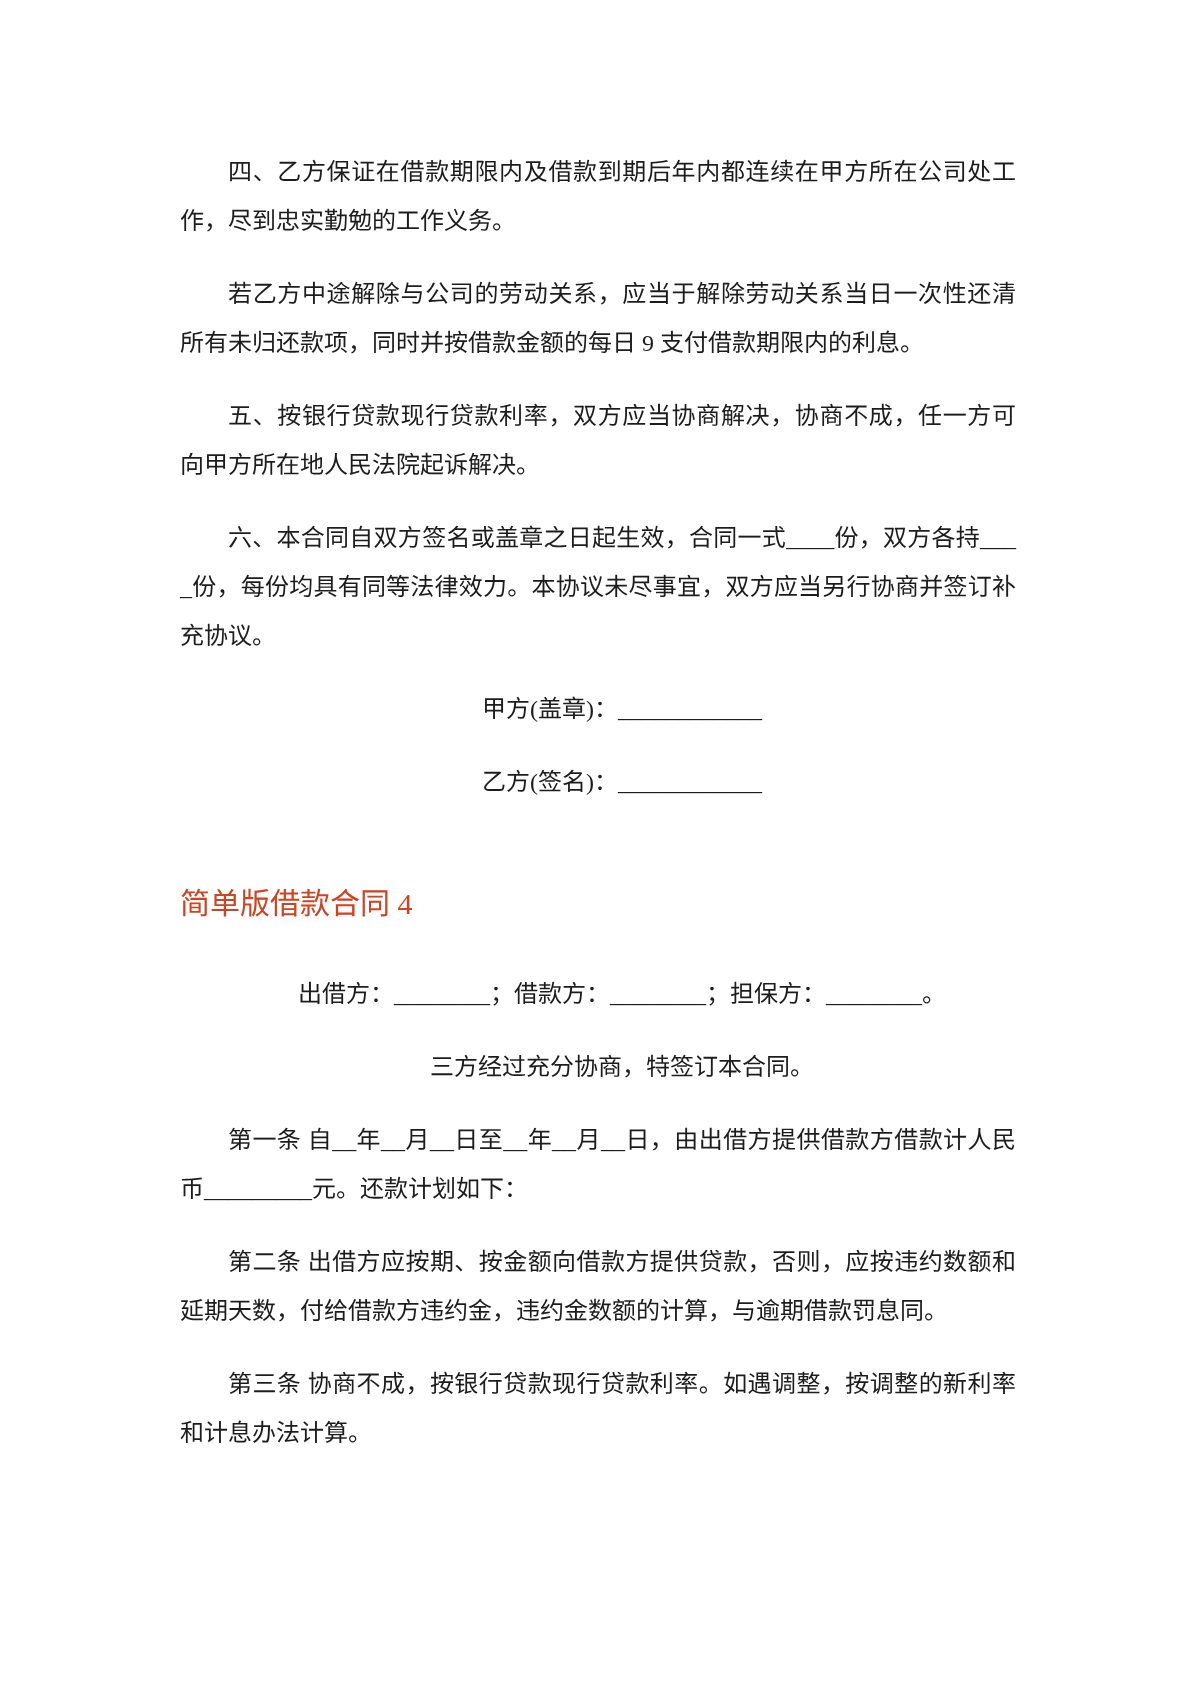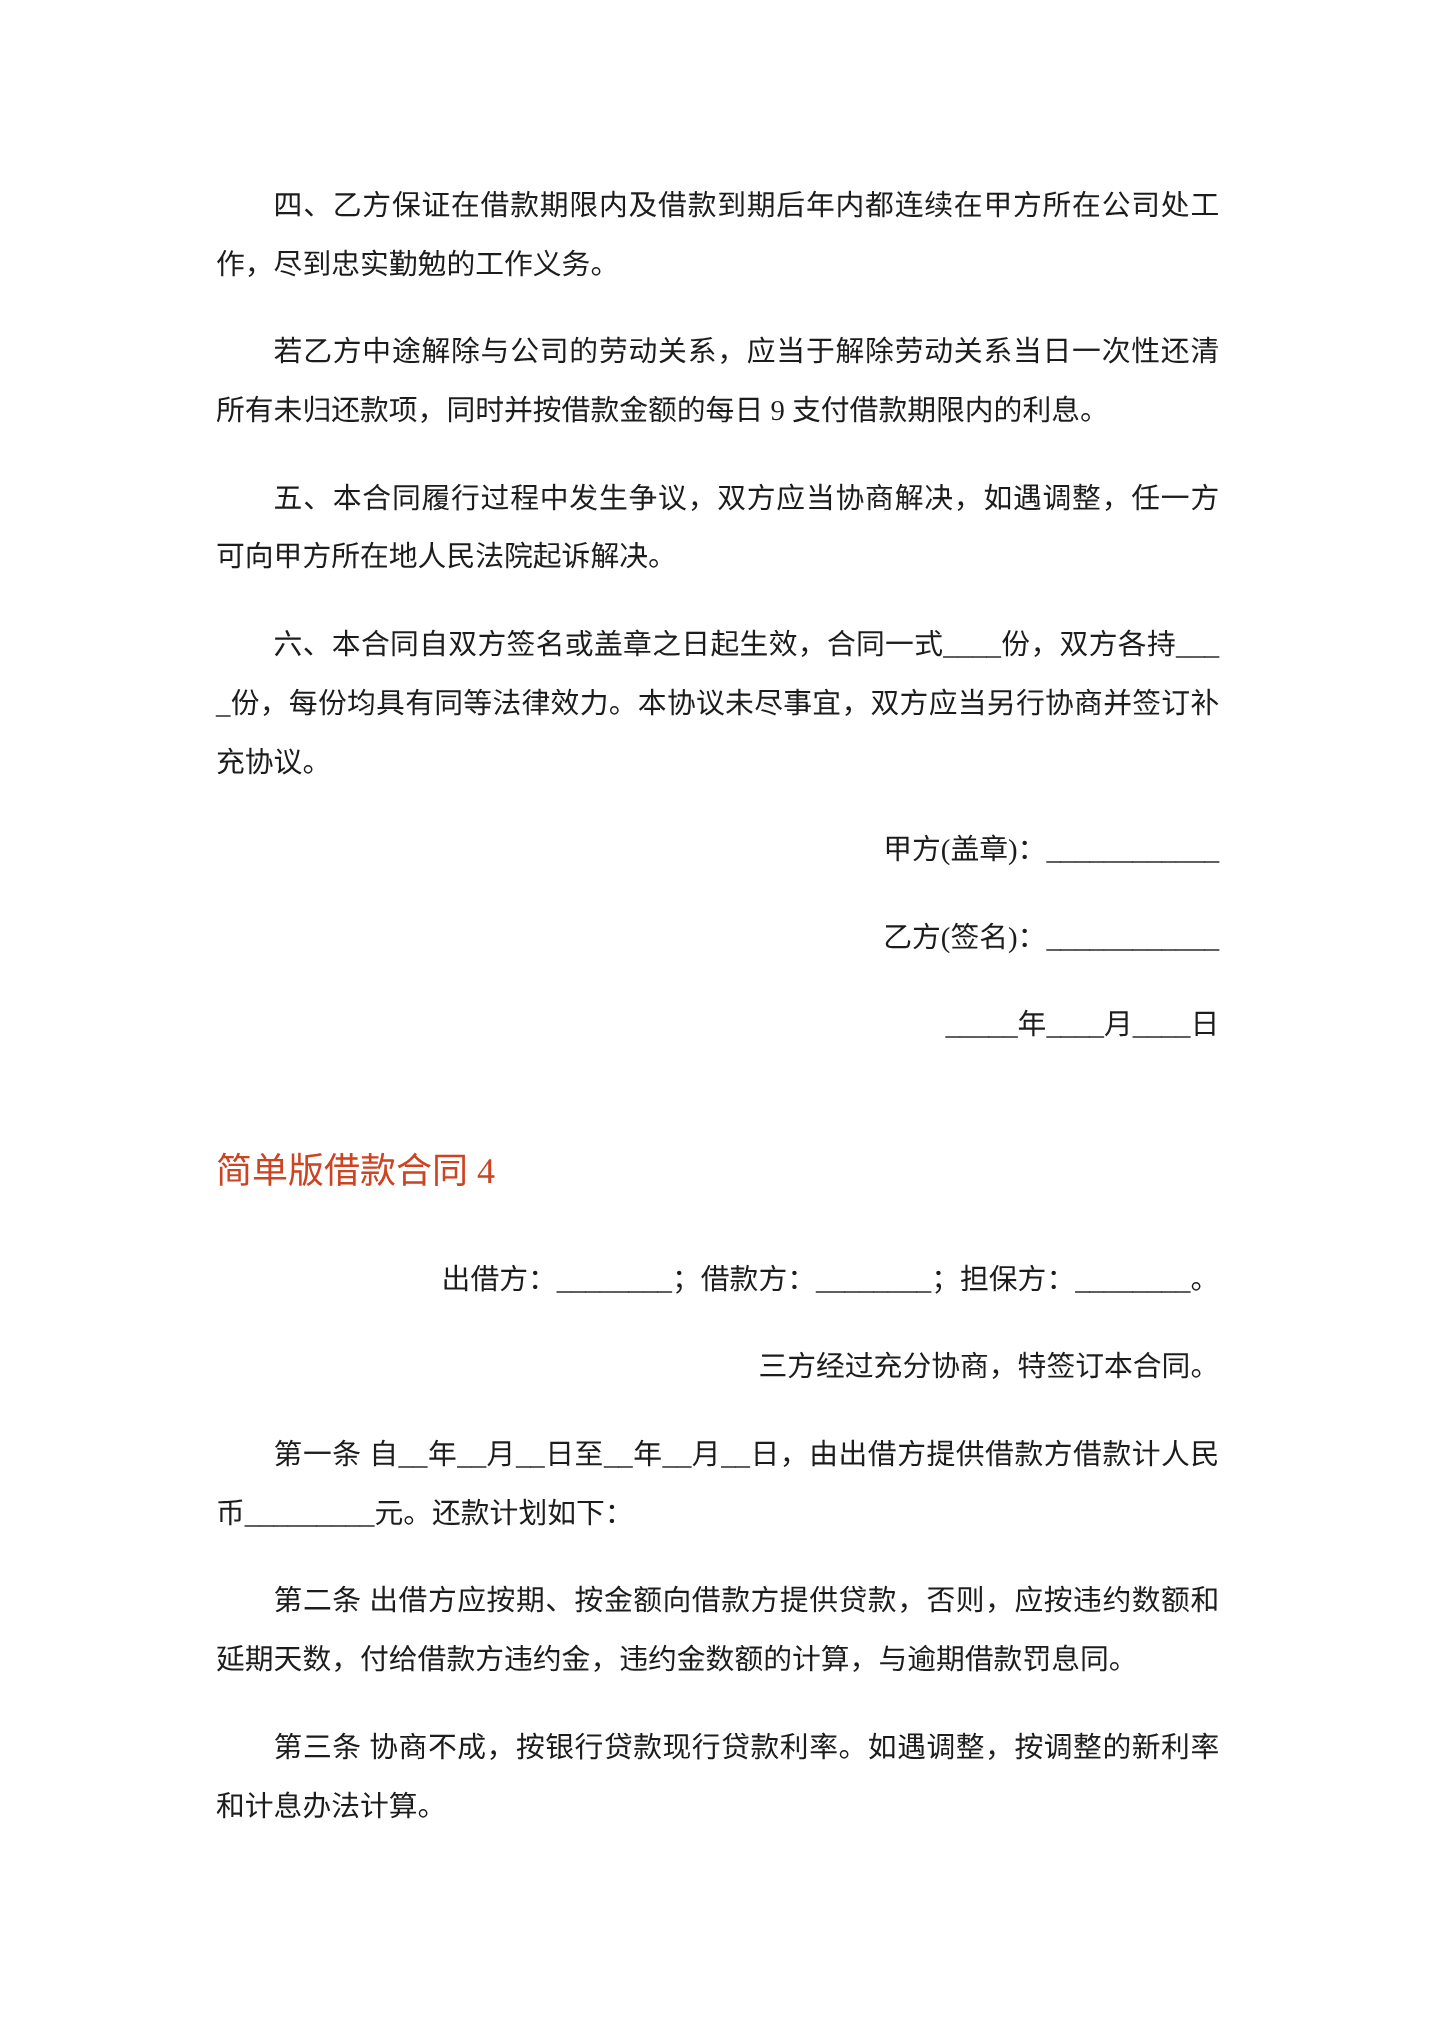--- a/index.html
+++ b/index.html
@@ -16,48 +16,47 @@
     color: #1c1c1c;
     overflow: hidden;
   }
   .para {
     margin: 24px 0;
     text-align: justify;
     text-indent: 2em;
     word-break: break-all;
   }
   .para:first-child { margin-top: 0; }
-  .sig-line { text-align: right; }
+  .sig-line { text-align: center; }
   .section-heading {
     margin: 72px 0 42px 0;
     font-size: 30px;
     line-height: 49px;
     font-weight: normal;
     text-indent: 0;
     text-align: left;
   }
 </style>
 </head>
 <body>
 
 <div class="page" style="background: rgb(255, 255, 255); color: rgb(28, 28, 28);">
 
   <p class="para">四、乙方保证在借款期限内及借款到期后年内都连续在甲方所在公司处工作，尽到忠实勤勉的工作义务。</p>
 
   <p class="para">若乙方中途解除与公司的劳动关系，应当于解除劳动关系当日一次性还清所有未归还款项，同时并按借款金额的每日 9 支付借款期限内的利息。</p>
 
-  <p class="para">五、本合同履行过程中发生争议，双方应当协商解决，如遇调整，任一方可向甲方所在地人民法院起诉解决。</p>
+  <p class="para">五、按银行贷款现行贷款利率，双方应当协商解决，协商不成，任一方可向甲方所在地人民法院起诉解决。</p>
 
   <p class="para">六、本合同自双方签名或盖章之日起生效，合同一式____份，双方各持____份，每份均具有同等法律效力。本协议未尽事宜，双方应当另行协商并签订补充协议。</p>
 
   <p class="para sig-line">甲方(盖章)：____________</p>
 
   <p class="para sig-line">乙方(签名)：____________</p>
 
-  <p class="para sig-line">_____年____月____日</p>
 
   <h2 class="section-heading" id="section-heading" style="color: rgb(204, 68, 34);">简单版借款合同 4</h2>
 
   <p class="para sig-line">出借方：________；借款方：________；担保方：________。</p>
 
   <p class="para sig-line">三方经过充分协商，特签订本合同。</p>
 
   <p class="para">第一条 自__年__月__日至__年__月__日，由出借方提供借款方借款计人民币_________元。还款计划如下：</p>
 
   <p class="para">第二条 出借方应按期、按金额向借款方提供贷款，否则，应按违约数额和延期天数，付给借款方违约金，违约金数额的计算，与逾期借款罚息同。</p>

